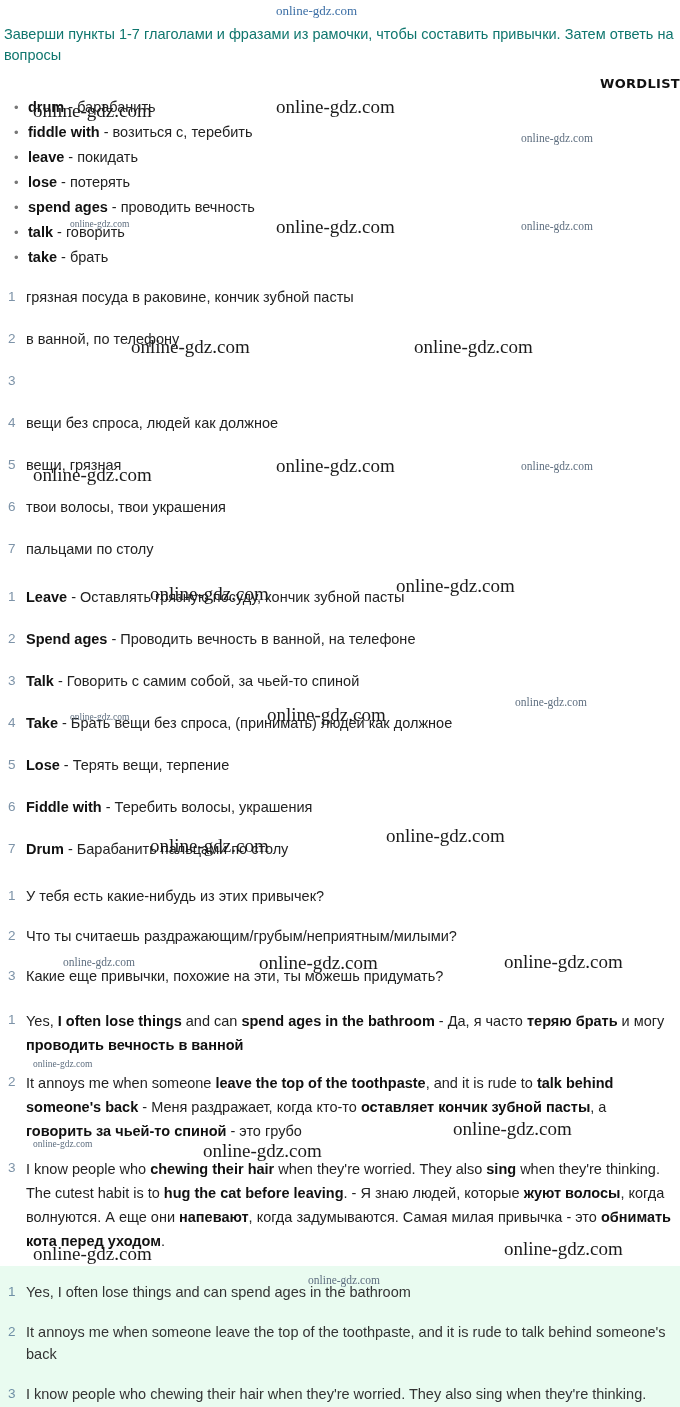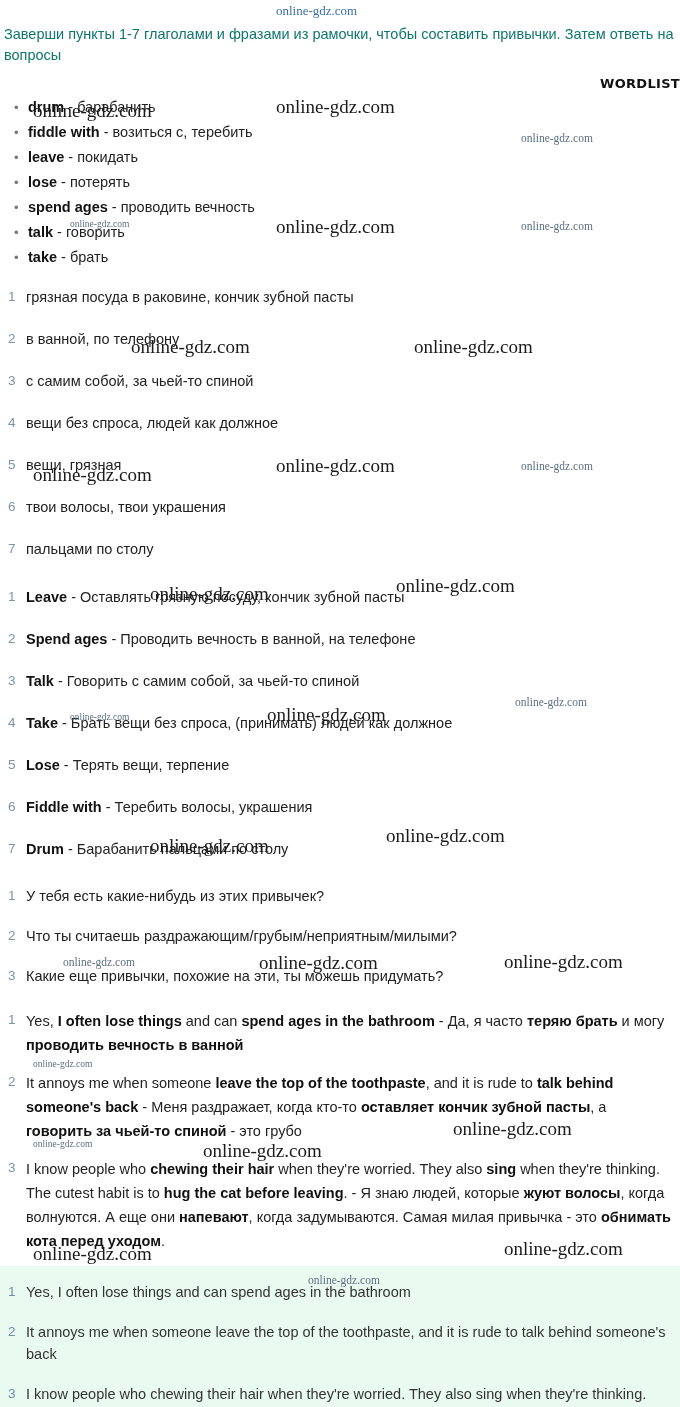--- a/index.html
+++ b/index.html
@@ -133,21 +133,20 @@
     <div class="numrow">
         <div class="num">1</div>
         <div class="txt">грязная посуда в раковине, кончик зубной пасты</div>
       </div>
     <div class="numrow">
         <div class="num">2</div>
         <div class="txt">в ванной, по телефону</div>
       </div>
     <div class="numrow">
         <div class="num">3</div>
-        <div class="txt">с самим собой, за чьей-то спиной</div>
       </div>
     <div class="numrow">
         <div class="num">4</div>
         <div class="txt">вещи без спроса, людей как должное</div>
       </div>
     <div class="numrow">
         <div class="num">5</div>
         <div class="txt">вещи, грязная</div>
       </div>
     <div class="numrow">

